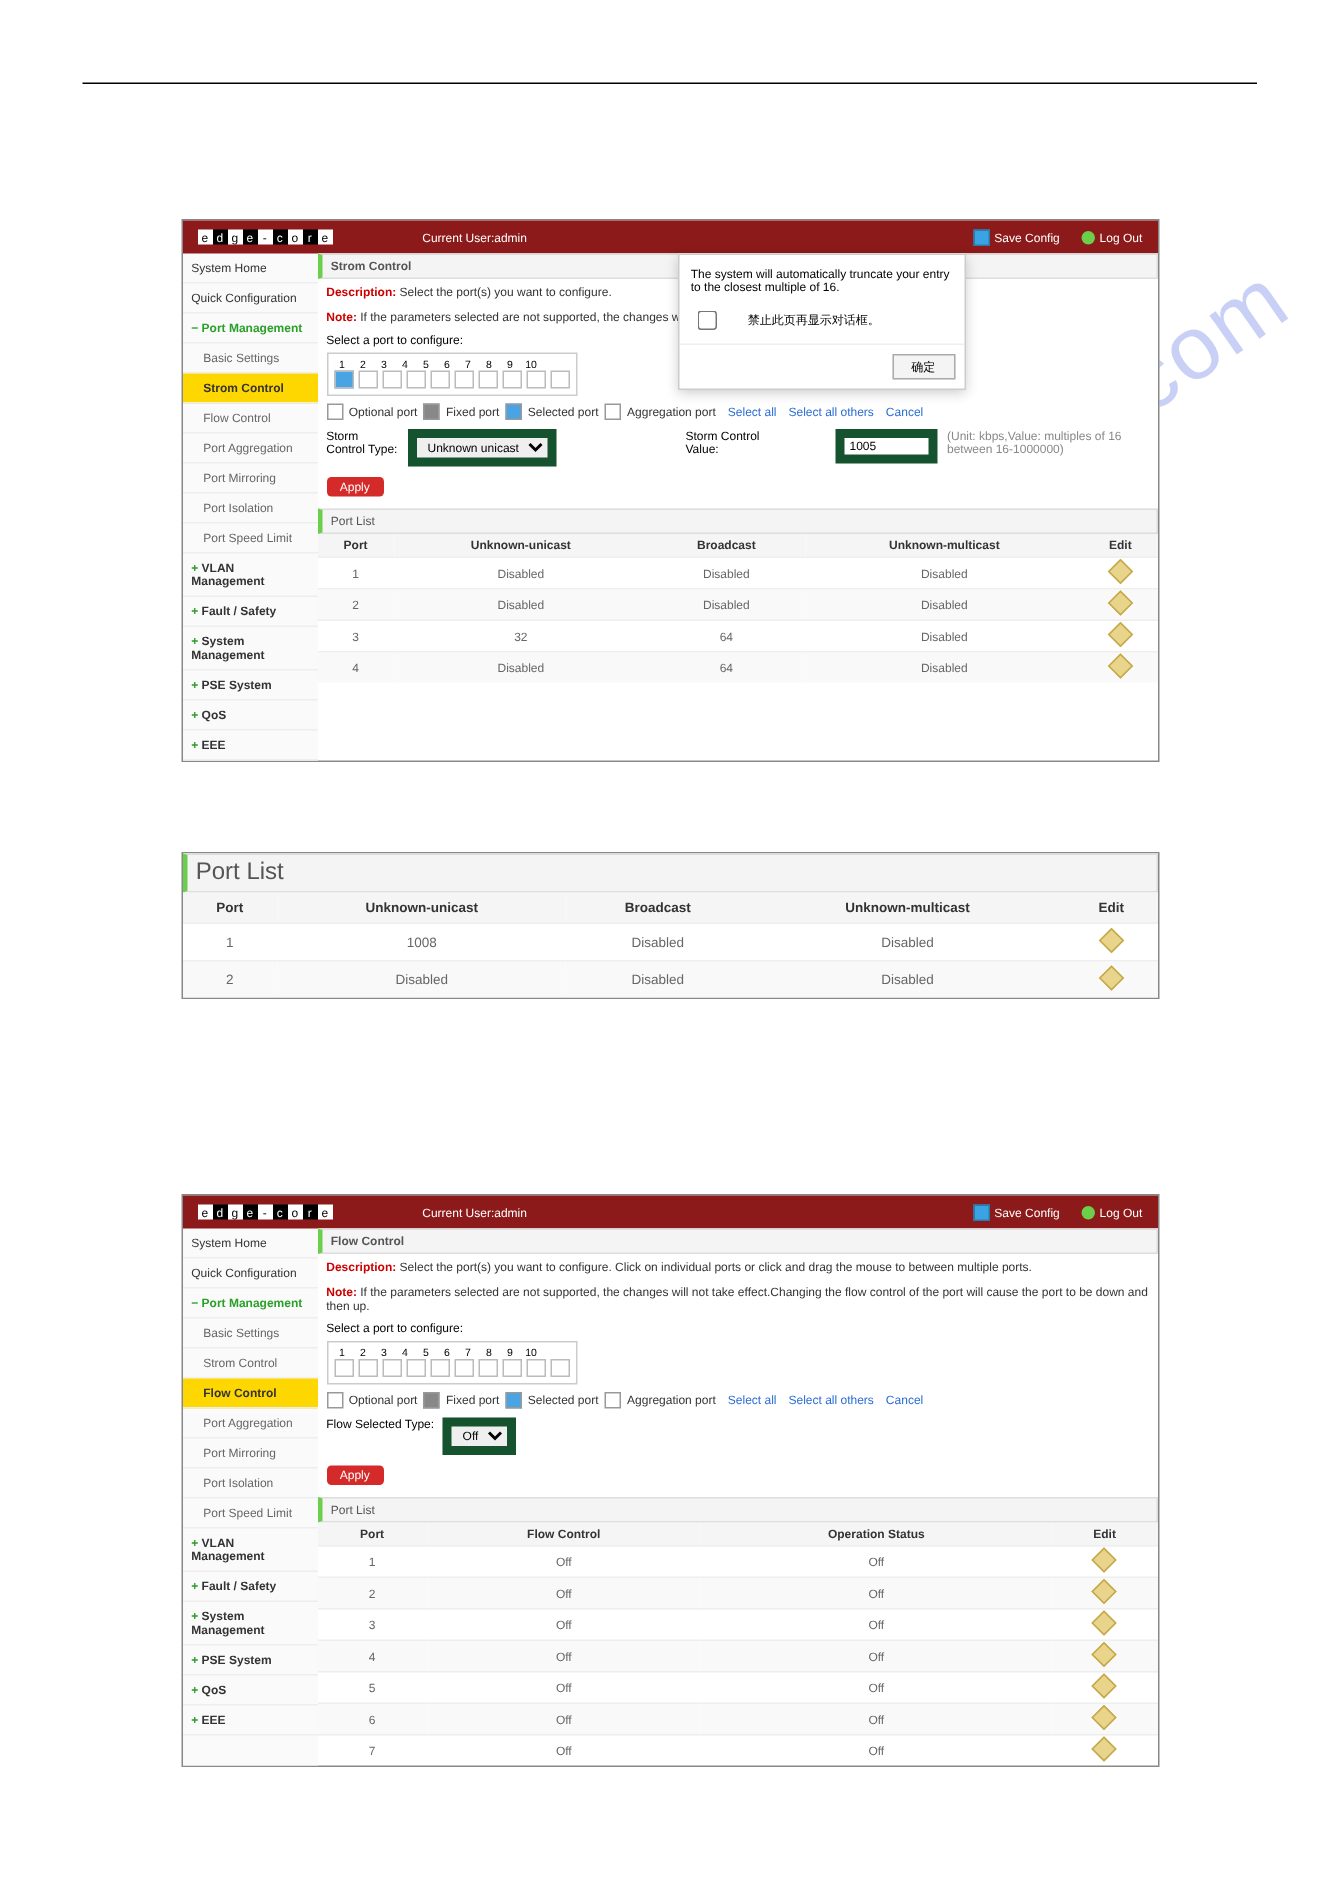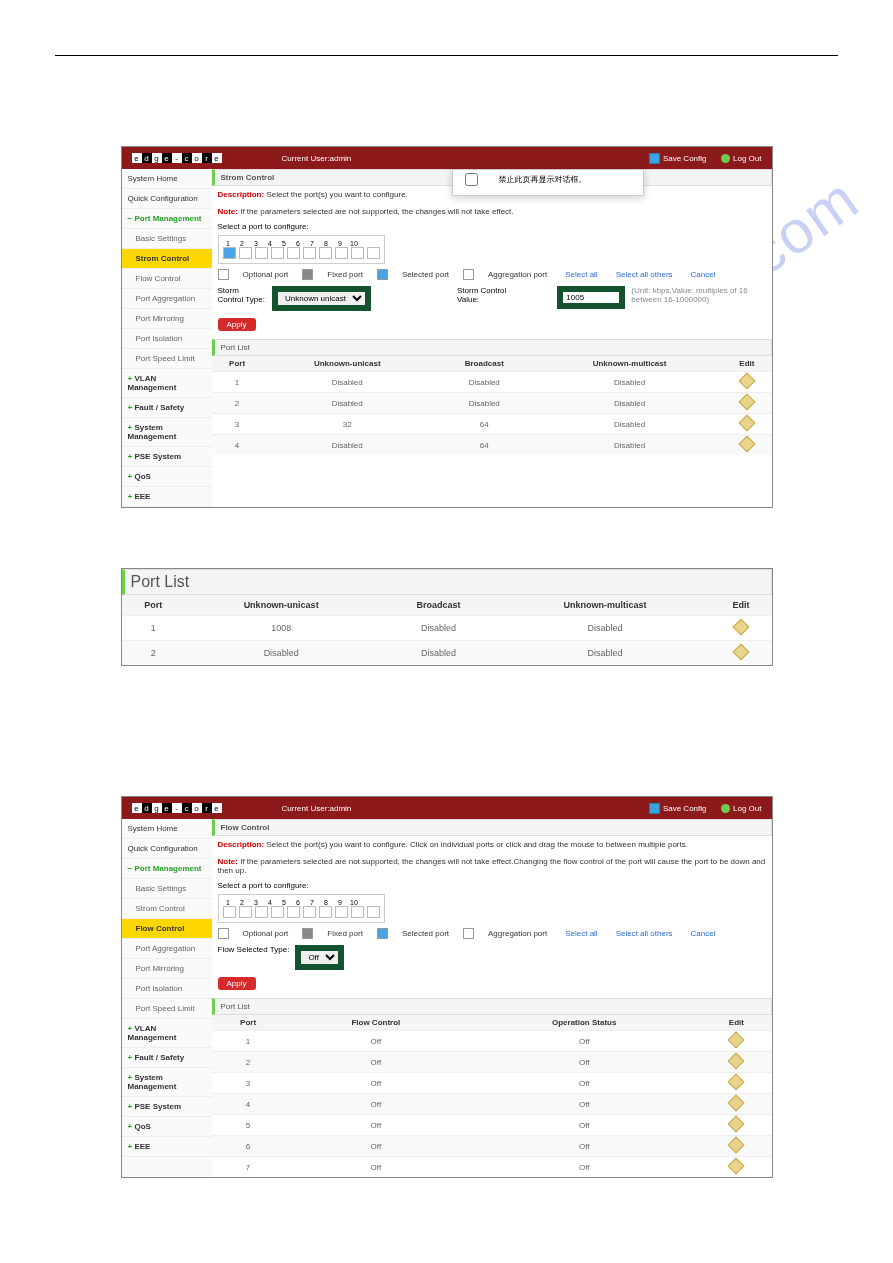--- a/index.html
+++ b/index.html
@@ -25,21 +25,21 @@
   .content { flex:1; position:relative; font-size:8px; }
   .pg-title { background:#f4f4f4; border:1px solid #ddd; padding:3px 6px; font-weight:bold; color:#555; border-left:3px solid #6bcf4b; }
   .desc { padding:4px 6px; color:#333; }
   .desc .lab { color:#c00; font-weight:bold; }
   .sel-port-lab { padding:2px 6px; }
   .port-box { border:1px solid #ccc; margin:2px 6px; padding:4px; display:inline-block; }
   .port-row { display:flex; gap:3px; }
   .port-row .pn { width:11px; text-align:center; font-size:7px; }
   .port-row .pcell { width:11px; height:10px; border:1px solid #bbb; background:#fff; }
   .port-row .pcell.sel { background:#4aa3e3; }
-  .legend { padding:3px 6px; color:#333; display:flex; align-items:center; gap:14px; flex-wrap:wrap; }
+  .legend { padding:3px 6px; color:#333; display:flex; align-items:center; gap:4px; flex-wrap:wrap; }
   .legend .sw { width:9px; height:9px; border:1px solid #999; display:inline-block; }
   .legend .sw.fixed { background:#888; }
   .legend .sw.seld { background:#4aa3e3; }
   .legend a { color:#2a6cd4; text-decoration:none; margin-left:4px; }
   .ctrl-line { padding:3px 6px; display:flex; align-items:flex-start; gap:6px; }
   .ctrl-line select, .ctrl-line input { font-size:8px; padding:1px 3px; border:6px solid #14532d; }
   .ctrl-line .hint { color:#888; }
   .apply-btn { margin:4px 6px; background:#d42a2a; color:#fff; border:none; border-radius:3px; padding:2px 9px; font-size:8px; }
   .port-list-hdr { background:#f4f4f4; border:1px solid #ddd; padding:3px 6px; color:#555; border-left:3px solid #6bcf4b; margin-top:4px; }
   table.pl { width:100%; border-collapse:collapse; font-size:8px; }
@@ -105,24 +105,26 @@
           <div class="sb-item sb-sub">Port Speed Limit</div>
           <div class="sb-item"><span class="sb-expand">+ </span><b>VLAN Management</b></div>
           <div class="sb-item"><span class="sb-expand">+ </span><b>Fault / Safety</b></div>
           <div class="sb-item"><span class="sb-expand">+ </span><b>System Management</b></div>
           <div class="sb-item"><span class="sb-expand">+ </span><b>PSE System</b></div>
           <div class="sb-item"><span class="sb-expand">+ </span><b>QoS</b></div>
           <div class="sb-item"><span class="sb-expand">+ </span><b>EEE</b></div>
         </div>
       <div class="content">
         <div class="dialog">
+          <div class="msg">The system will automatically truncate your entry to the closest multiple of 16.</div>
           <div class="cb">
               <input type="checkbox" style="">
               <span>禁止此页再显示对话框。</span>
             </div>
+          <div class="btns"><button>确定</button></div>
         </div>
         <div class="pg-title">Strom Control</div>
         <div class="desc"><span class="lab">Description:</span> <span>Select the port(s) you want to configure.</span></div>
         <div class="desc"><span class="lab">Note:</span> <span>If the parameters selected are not supported, the changes will not take effect.</span></div>
         <div class="sel-port-lab">Select a port to configure:</div>
         <div class="port-box">
           <div class="port-row" id="pn1">
               <div class="pn">1</div>
               <div class="pn">2</div>
               <div class="pn">3</div>

